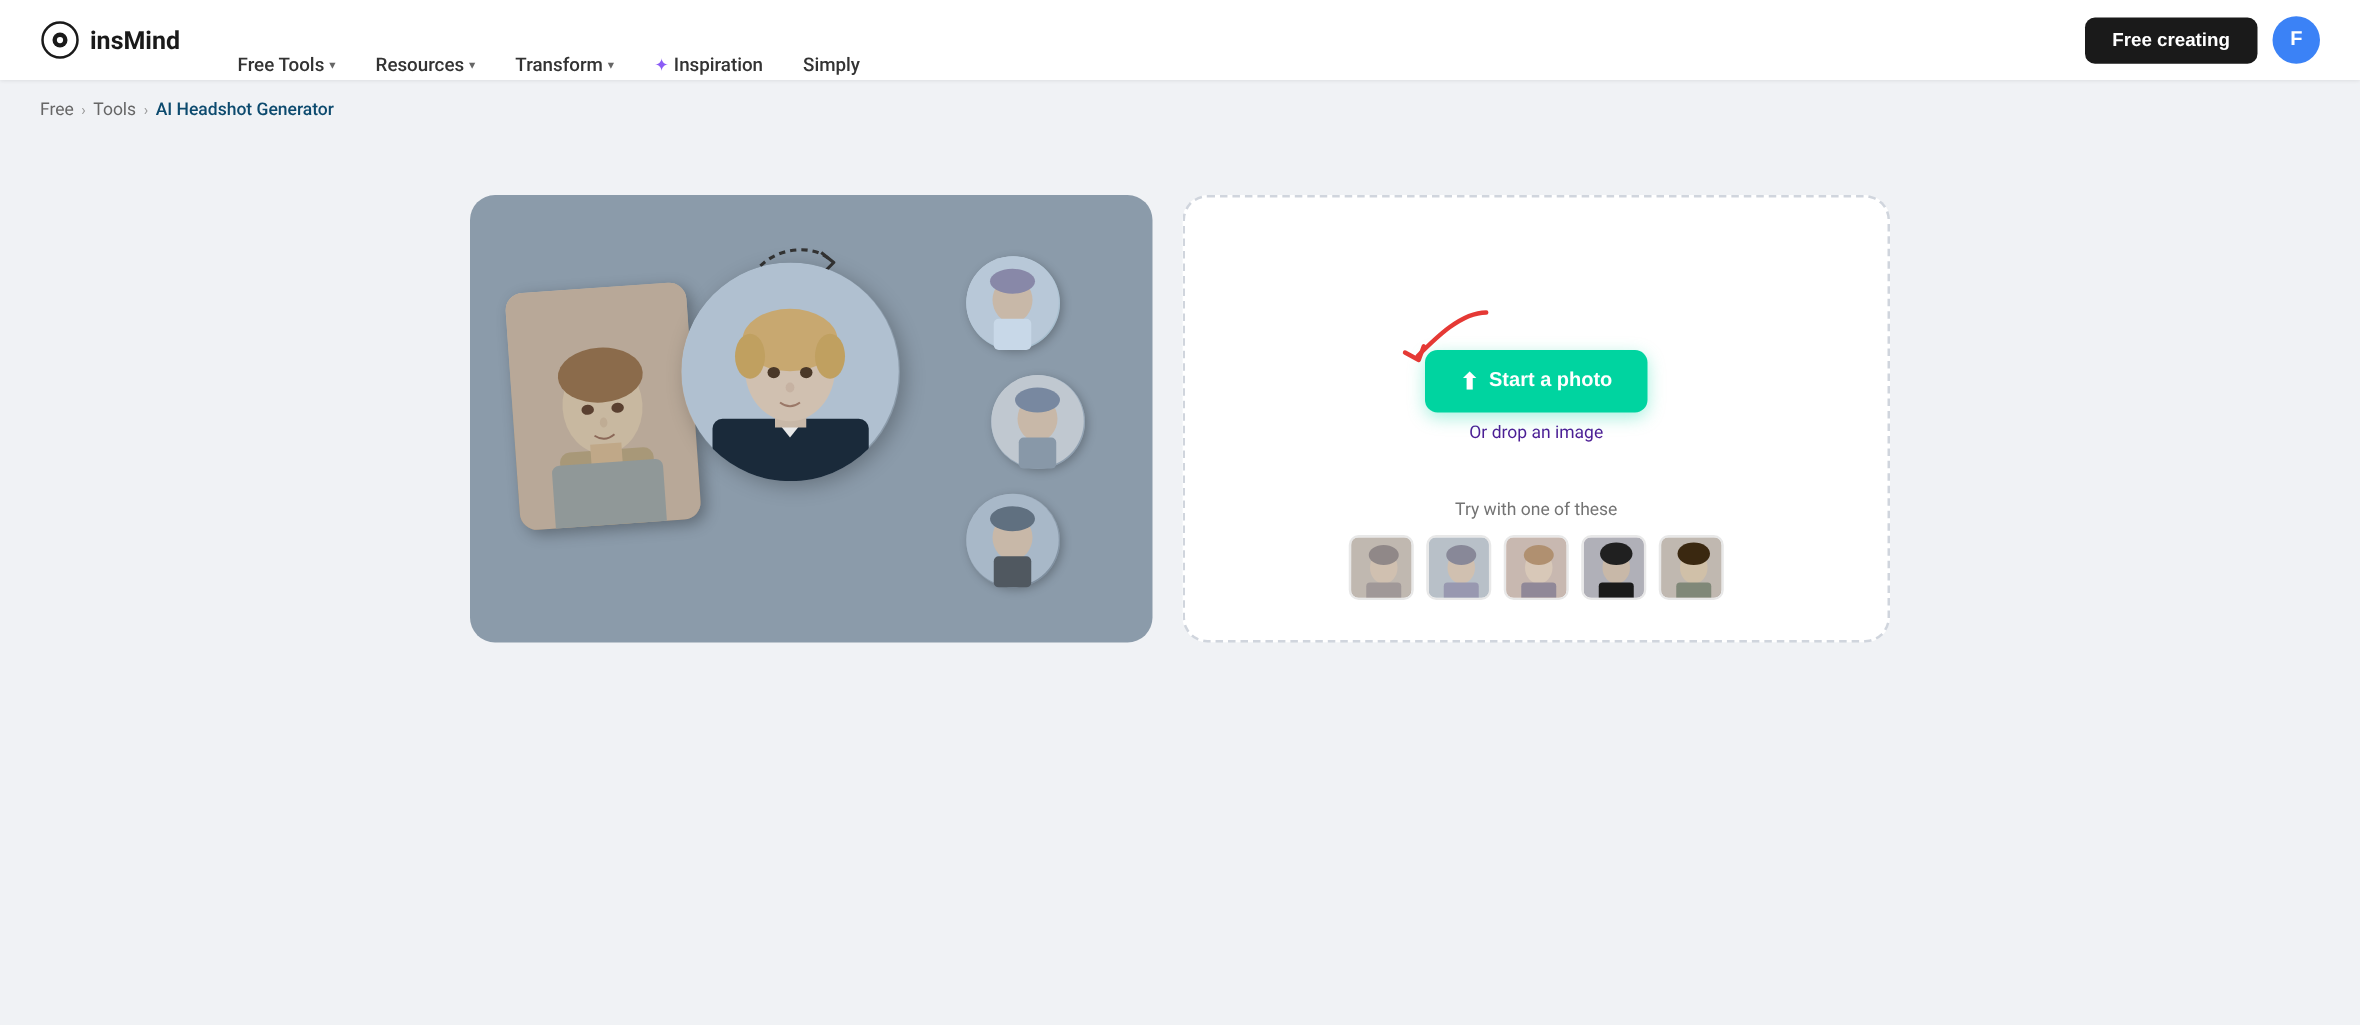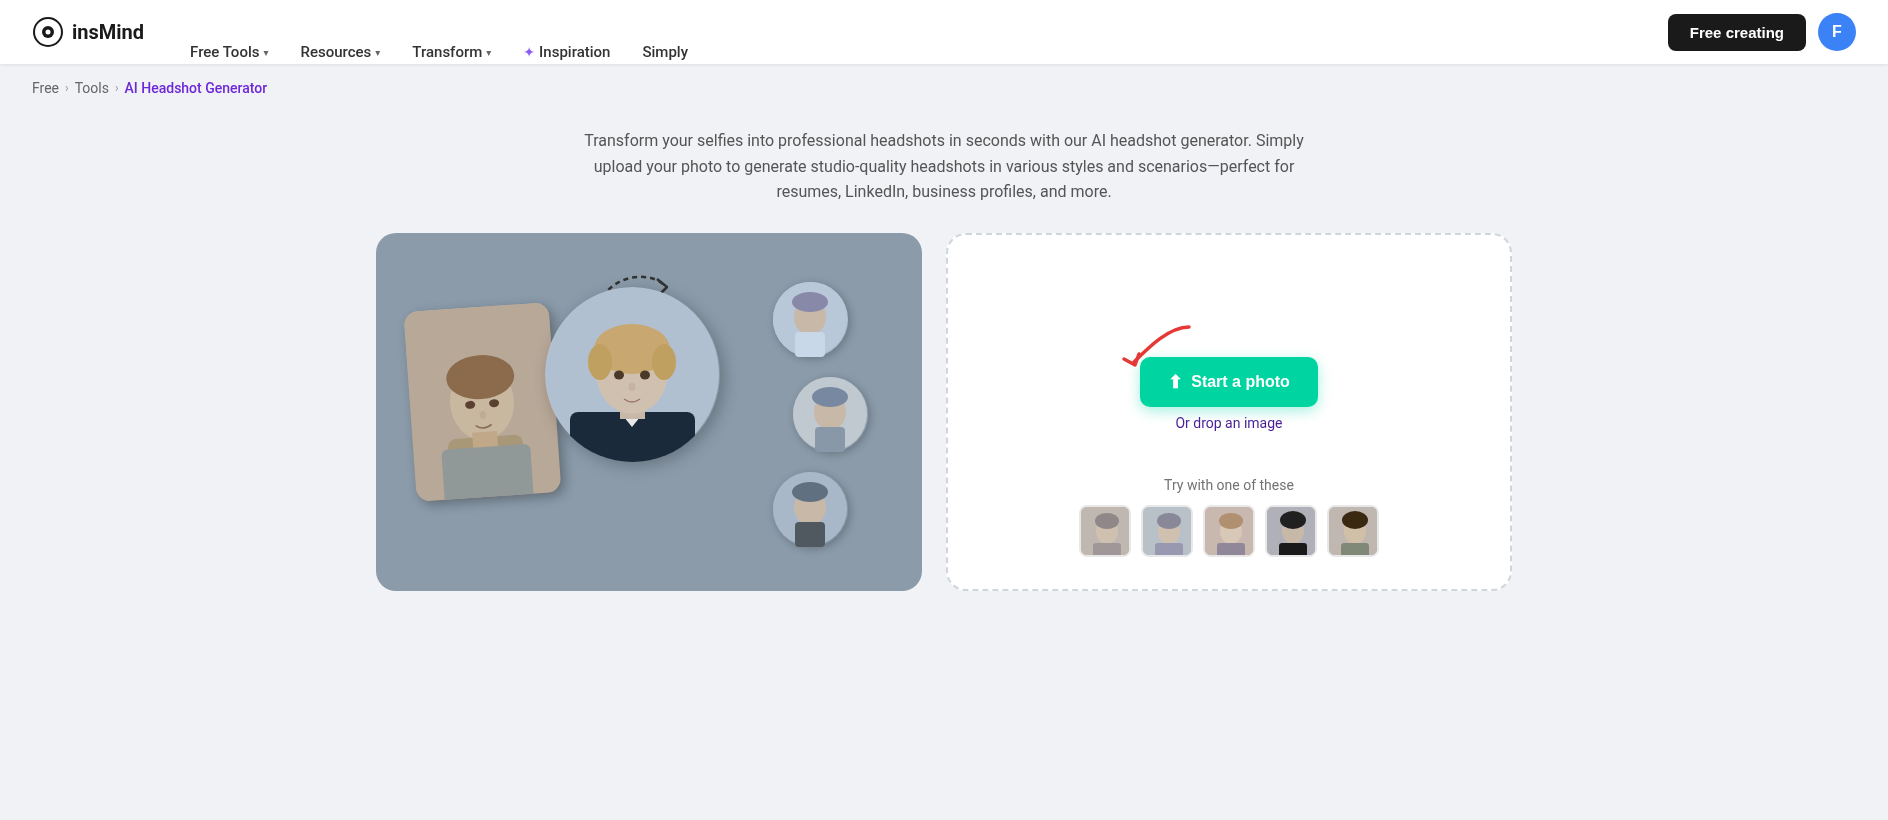--- a/index.html
+++ b/index.html
@@ -101,21 +101,21 @@
       gap: 6px;
       padding: 16px 32px 0;
       font-size: 14px;
       color: #666;
     }
     .breadcrumb a {
       color: #666;
       text-decoration: none;
     }
     .breadcrumb .sep { color: #999; font-size: 12px; }
-    .breadcrumb .current { color: #6d28d9; font-weight: 500; }
+    .breadcrumb .current { color: #0c4a6e; font-weight: 500; }
 
     
     .hero {
       text-align: center;
       padding: 32px 32px 0;
     }
     .hero h1 {
       font-size: 42px;
       font-weight: 800;
       color: #1a1a1a;
@@ -329,21 +329,20 @@
 
 <div class="breadcrumb">
   <a href="#">Free</a>
   <span class="sep">›</span>
   <a href="#">Tools</a>
   <span class="sep">›</span>
   <span class="current">AI Headshot Generator</span>
 </div>
 
 <section class="hero">
-  <p>Transform your selfies into professional headshots in seconds with our AI headshot generator. Simply upload your photo to generate studio-quality headshots in various styles and scenarios—perfect for resumes, LinkedIn, business profiles, and more.</p>
 </section>
 
 <div class="main-content">
 
   <div class="demo-panel">
     <div class="demo-inner">
 
       <svg style="position:absolute;top:8px;left:38%;width:90px;height:50px;" viewBox="0 0 90 50" fill="none">
         <path d="M10 40 C20 10, 60 5, 75 20" stroke="#333" stroke-width="2.5" stroke-dasharray="5,4" fill="none"></path>
         <polyline points="68,14 78,22 70,30" stroke="#333" stroke-width="2.5" fill="none" stroke-linejoin="round"></polyline>

